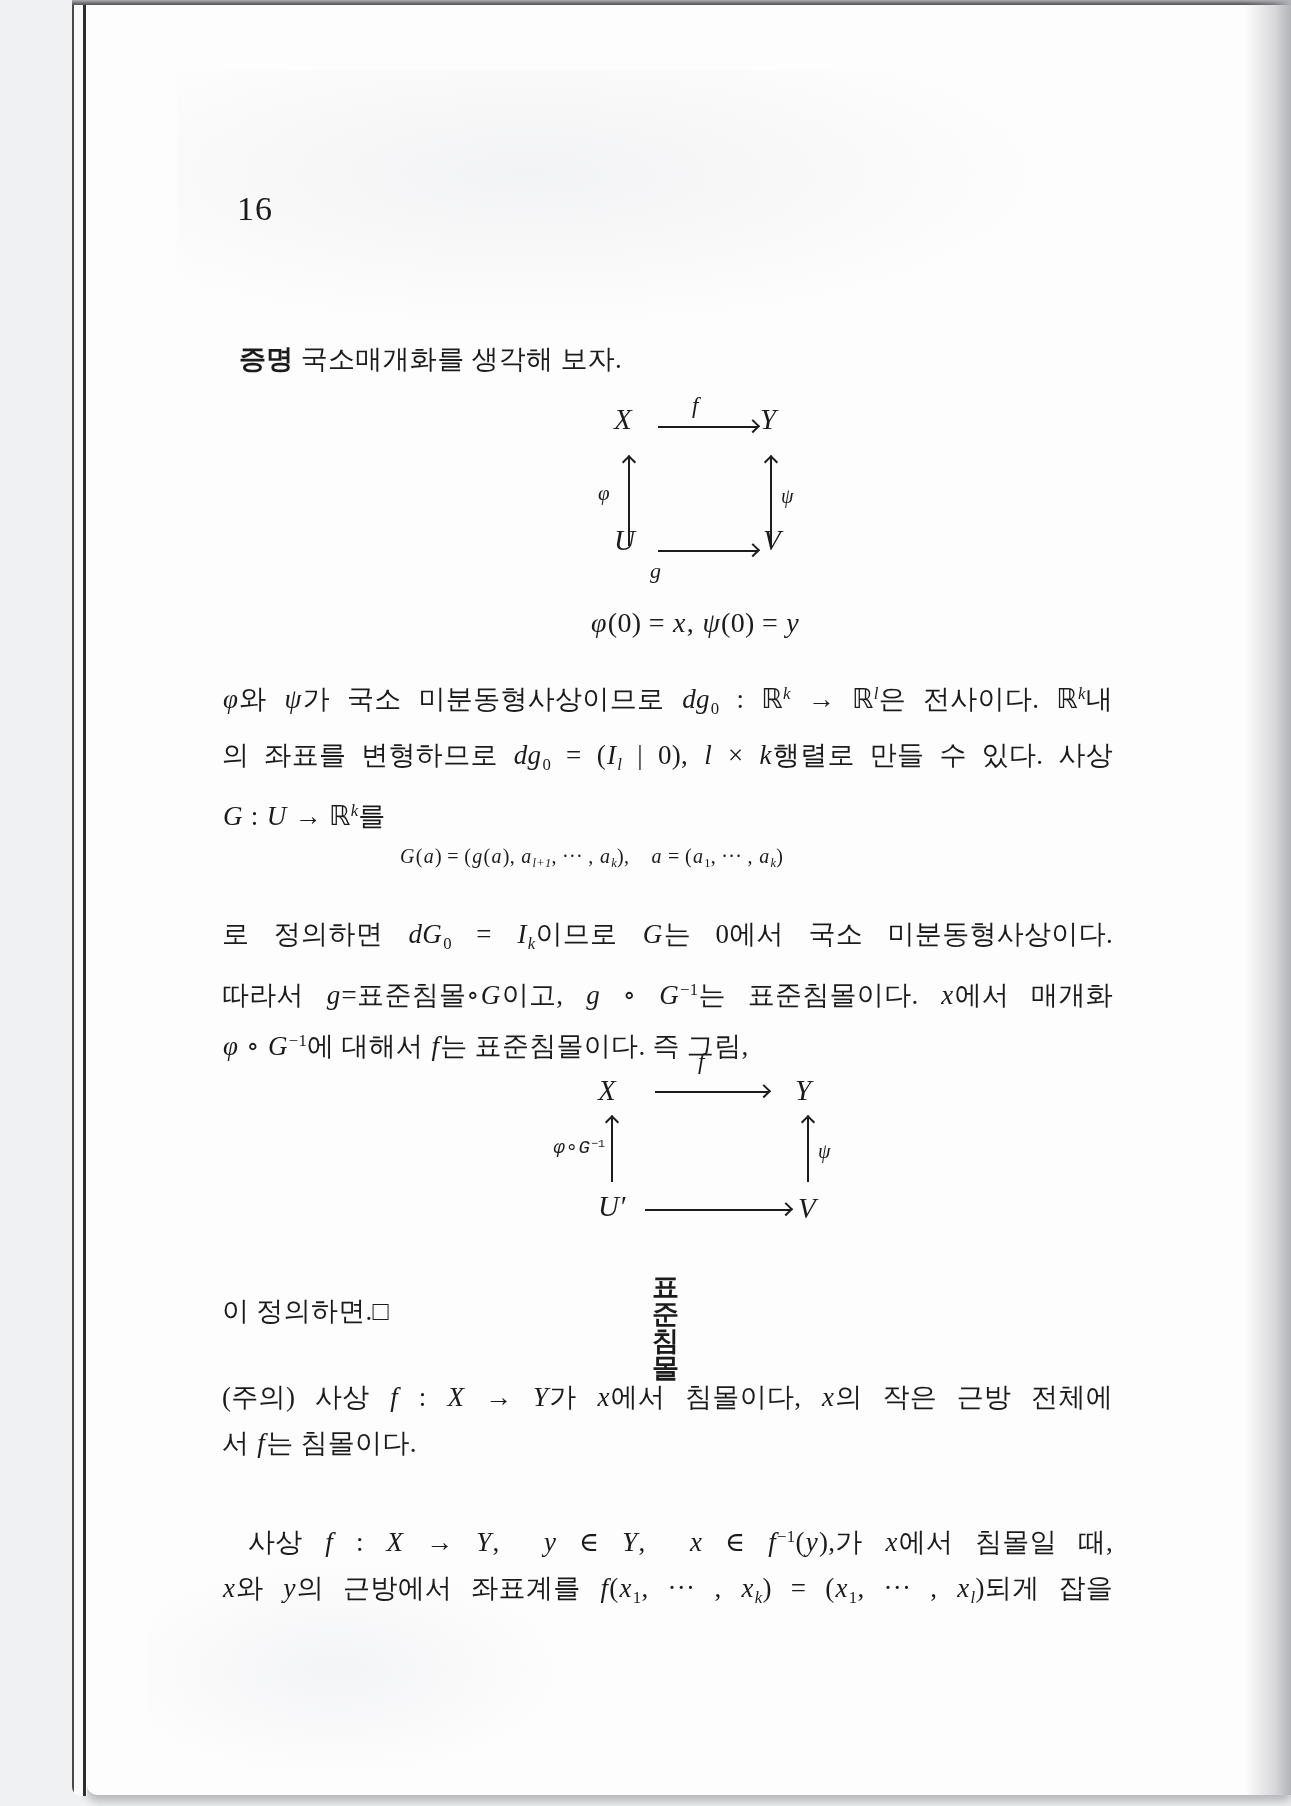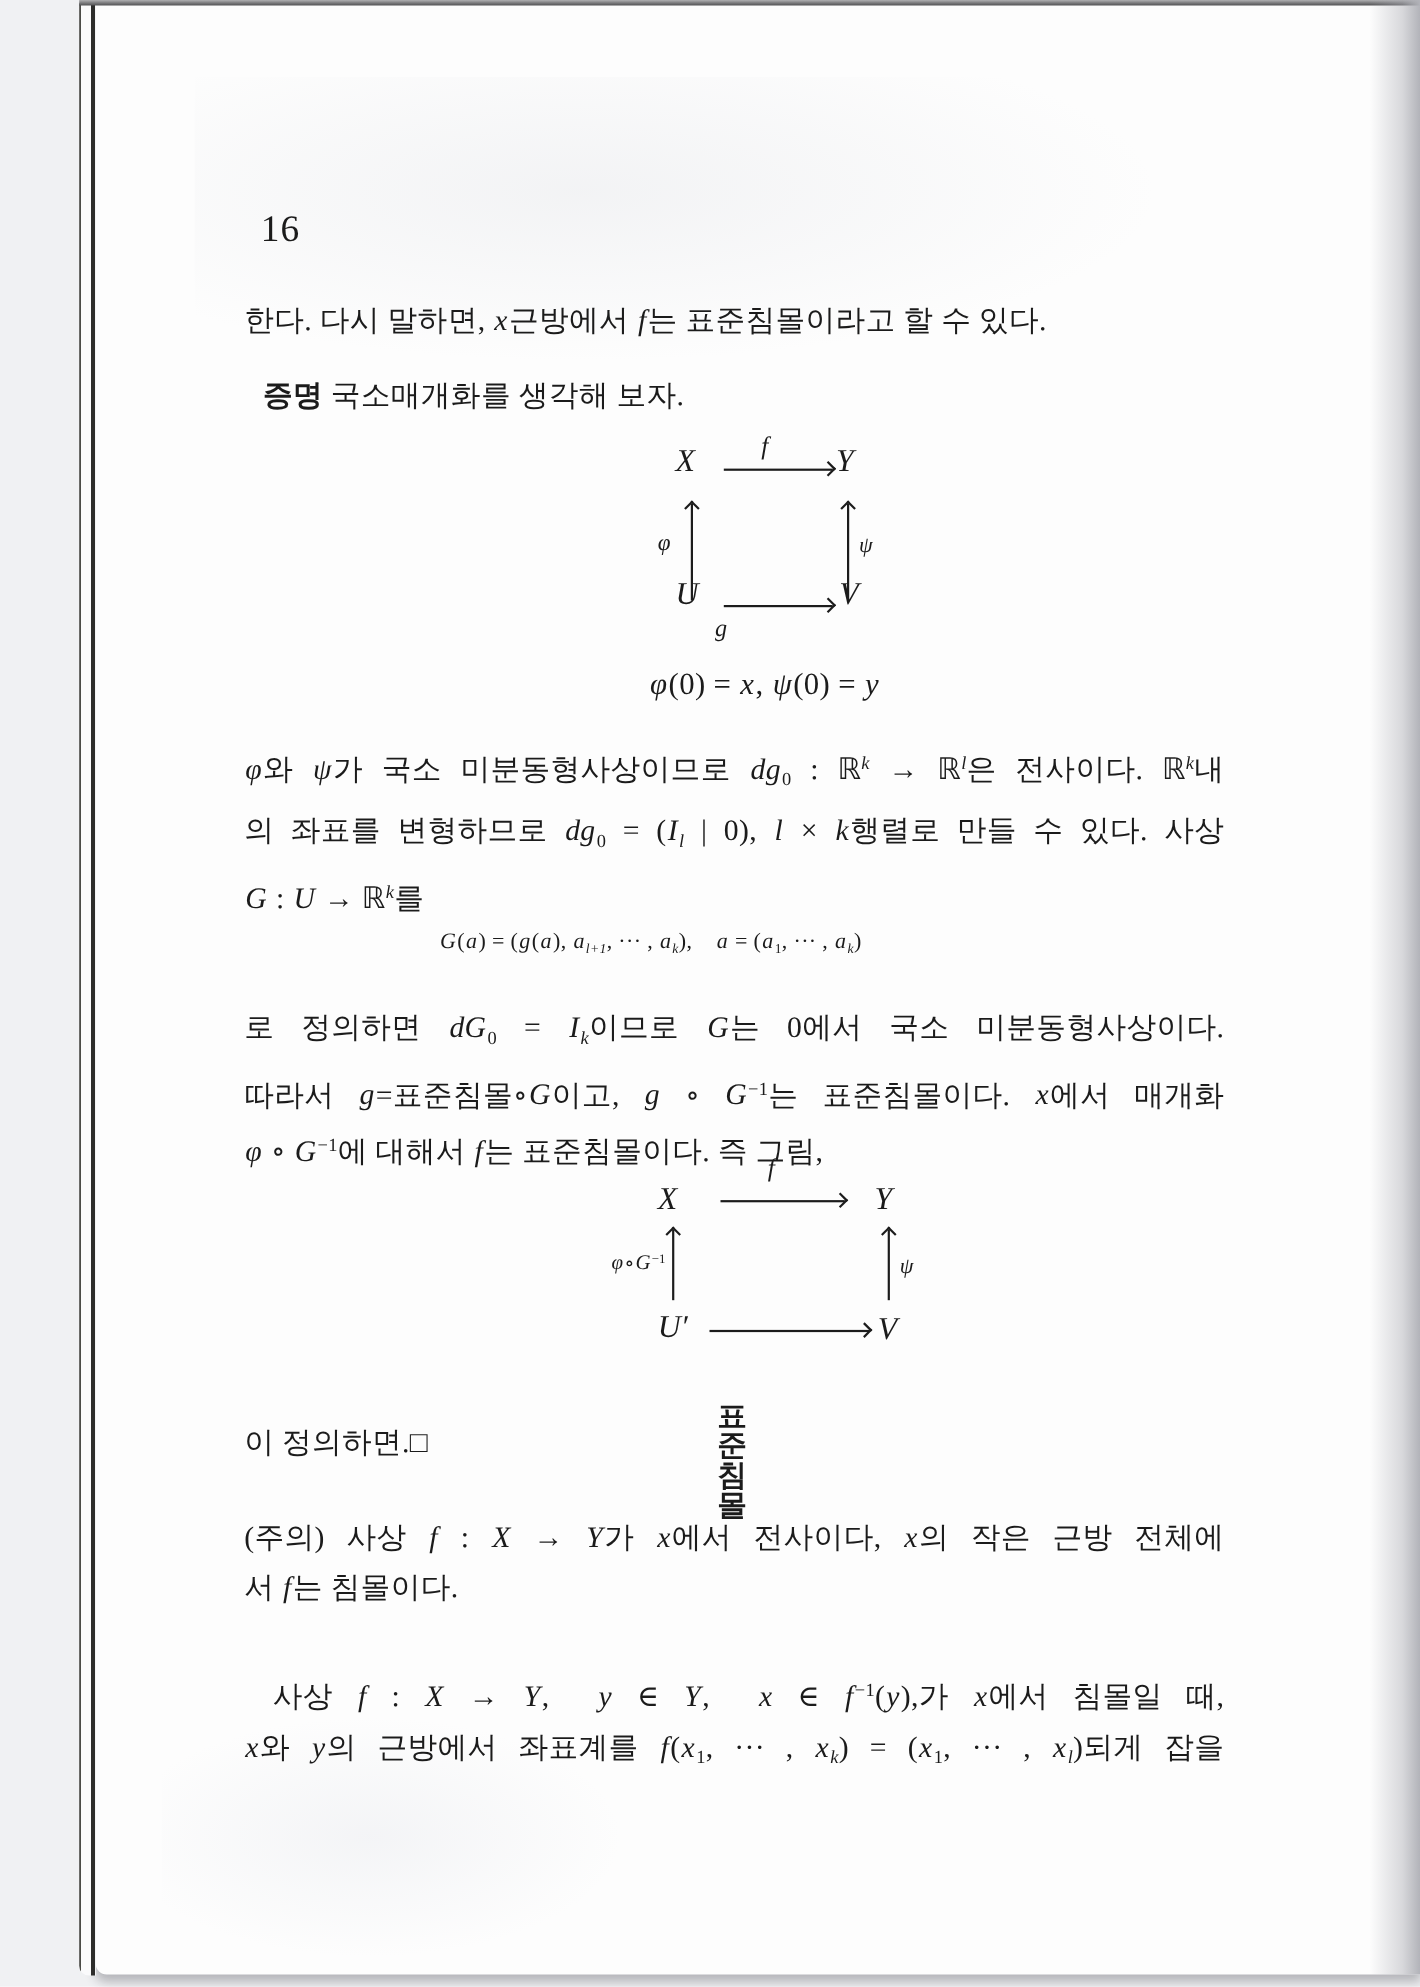--- a/index.html
+++ b/index.html
@@ -89,36 +89,35 @@
   #d1g{left:563px;top:560px;font-size:22px;}
 
   
   #d2x{left:511px;top:1074px;} #d2y{left:708px;top:1074px;}
   #d2u{left:511px;top:1190px;} #d2v{left:711px;top:1192px;}
   #d2-top{left:568px;top:1091px;width:113px;}
   #d2-bot{left:558px;top:1209px;width:145px;}
   #d2-lv{left:524px;top:1118px;height:64px;}
   #d2-rv{left:720px;top:1118px;height:64px;}
   #d2f{left:611px;top:1050px;font-size:23px;}
-  #d2phi{left:430px;top:1139px;width:88px;font-size:19px;text-align:right;font-style:normal;}
+  #d2phi{left:430px;top:1139px;width:88px;font-size:19px;text-align:right;font-style:normal;font-family:Liberation Mono, monospace;}
   #d2psi{left:731px;top:1141px;font-size:20px;}
   #d2std{left:565px;top:1226px;font-size:27px;letter-spacing:2px;}
 </style>
 </head>
 <body>
 
 <div class="page">
   <div class="edge"></div>
   <div class="topbar"></div>
   <div class="blotch" id="bl1"></div>
   <div class="blotch" id="bl2"></div>
 
   <div class="abs" id="pnum">16</div>
 
-  <div class="abs para pline" id="p1"><span class="sg-t">한다. 다시 말하면, </span><span class="sg-m">x</span><span class="sg-t">근방에서 </span><span class="sg-m">f</span><span class="sg-t">는 표준침몰이라고 할 수 있다.</span></div>
 
   <div class="abs para pline" id="p2"><span class="sg-b">증명</span><span class="sg-t"> 국소매개화를 생각해 보자.</span></div>
 
   <div class="abs diag" id="diag1">
     <span class="node" id="d1x">X</span>
     <span class="node" id="d1y">Y</span>
     <span class="node" id="d1u">U</span>
     <span class="node" id="d1v">V</span>
     <div class="ha" id="d1-top"></div>
     <div class="ha" id="d1-bot"></div>
@@ -157,21 +156,21 @@
     <div class="va" id="d2-rv"></div>
     <span class="dlab" id="d2f">f</span>
     <span class="dlab" id="d2phi"><span class="sg-m">φ</span><span class="sg-t">∘</span><span class="sg-m">G</span><span class="sg-sup">−1</span></span>
     <span class="dlab" id="d2psi">ψ</span>
     <span class="klab" id="d2std">표준침몰</span>
   </div>
 
   <div class="abs para pline" id="p5"><span class="sg-t">이 정의하면.□</span></div>
 
   <div class="abs para" id="p6">
-    <div class="pline just"><span class="sg-t">(주의) 사상 </span><span class="sg-m">f</span><span class="sg-t"> : </span><span class="sg-m">X</span><span class="sg-t"> → </span><span class="sg-m">Y</span><span class="sg-t">가 </span><span class="sg-m">x</span><span class="sg-t">에서 전사이다, </span><span class="sg-m">x</span><span class="sg-t">의 작은 근방 전체에</span></div>
+    <div class="pline just"><span class="sg-t">(주의) 사상 </span><span class="sg-m">f</span><span class="sg-t"> : </span><span class="sg-m">X</span><span class="sg-t"> → </span><span class="sg-m">Y</span><span class="sg-t">가 </span><span class="sg-m">x</span><span class="sg-t">에서 침몰이다, </span><span class="sg-m">x</span><span class="sg-t">의 작은 근방 전체에</span></div>
     <div class="pline"><span class="sg-t">서 </span><span class="sg-m">f</span><span class="sg-t">는 침몰이다.</span></div>
   </div>
 
   <div class="abs para" id="p7">
     <div class="pline just indent"><span class="sg-t">사상 </span><span class="sg-m">f</span><span class="sg-t"> : </span><span class="sg-m">X</span><span class="sg-t"> → </span><span class="sg-m">Y</span><span class="sg-t">,&nbsp;&nbsp;</span><span class="sg-m">y</span><span class="sg-t"> ∈ </span><span class="sg-m">Y</span><span class="sg-t">,&nbsp;&nbsp;</span><span class="sg-m">x</span><span class="sg-t"> ∈ </span><span class="sg-m">f</span><span class="sg-sup">−1</span><span class="sg-t">(</span><span class="sg-m">y</span><span class="sg-t">),가 </span><span class="sg-m">x</span><span class="sg-t">에서 침몰일 때,</span></div>
     <div class="pline just"><span class="sg-m">x</span><span class="sg-t">와 </span><span class="sg-m">y</span><span class="sg-t">의 근방에서 좌표계를 </span><span class="sg-m">f</span><span class="sg-t">(</span><span class="sg-m">x</span><span class="sg-sub">1</span><span class="sg-t">, ··· , </span><span class="sg-m">x</span><span class="sg-msub">k</span><span class="sg-t">) = (</span><span class="sg-m">x</span><span class="sg-sub">1</span><span class="sg-t">, ··· , </span><span class="sg-m">x</span><span class="sg-msub">l</span><span class="sg-t">)되게 잡을</span></div>
   </div>
 
   <div class="rightshade"></div>
 </div>

